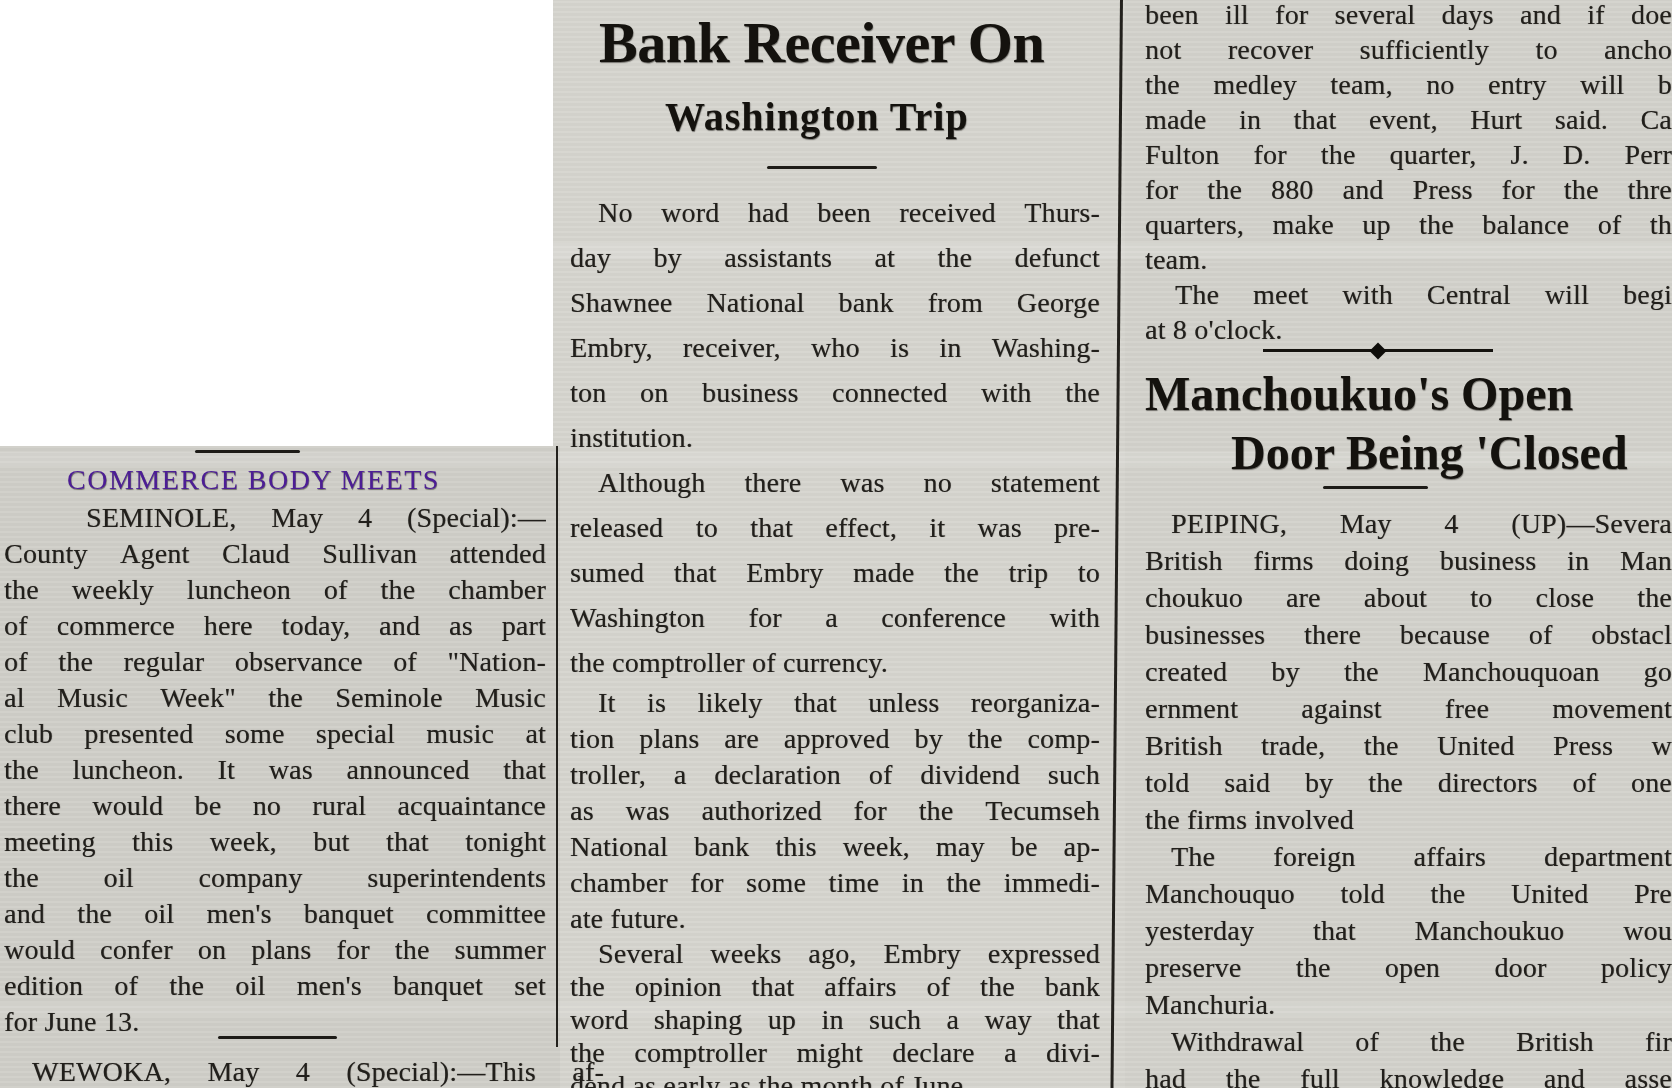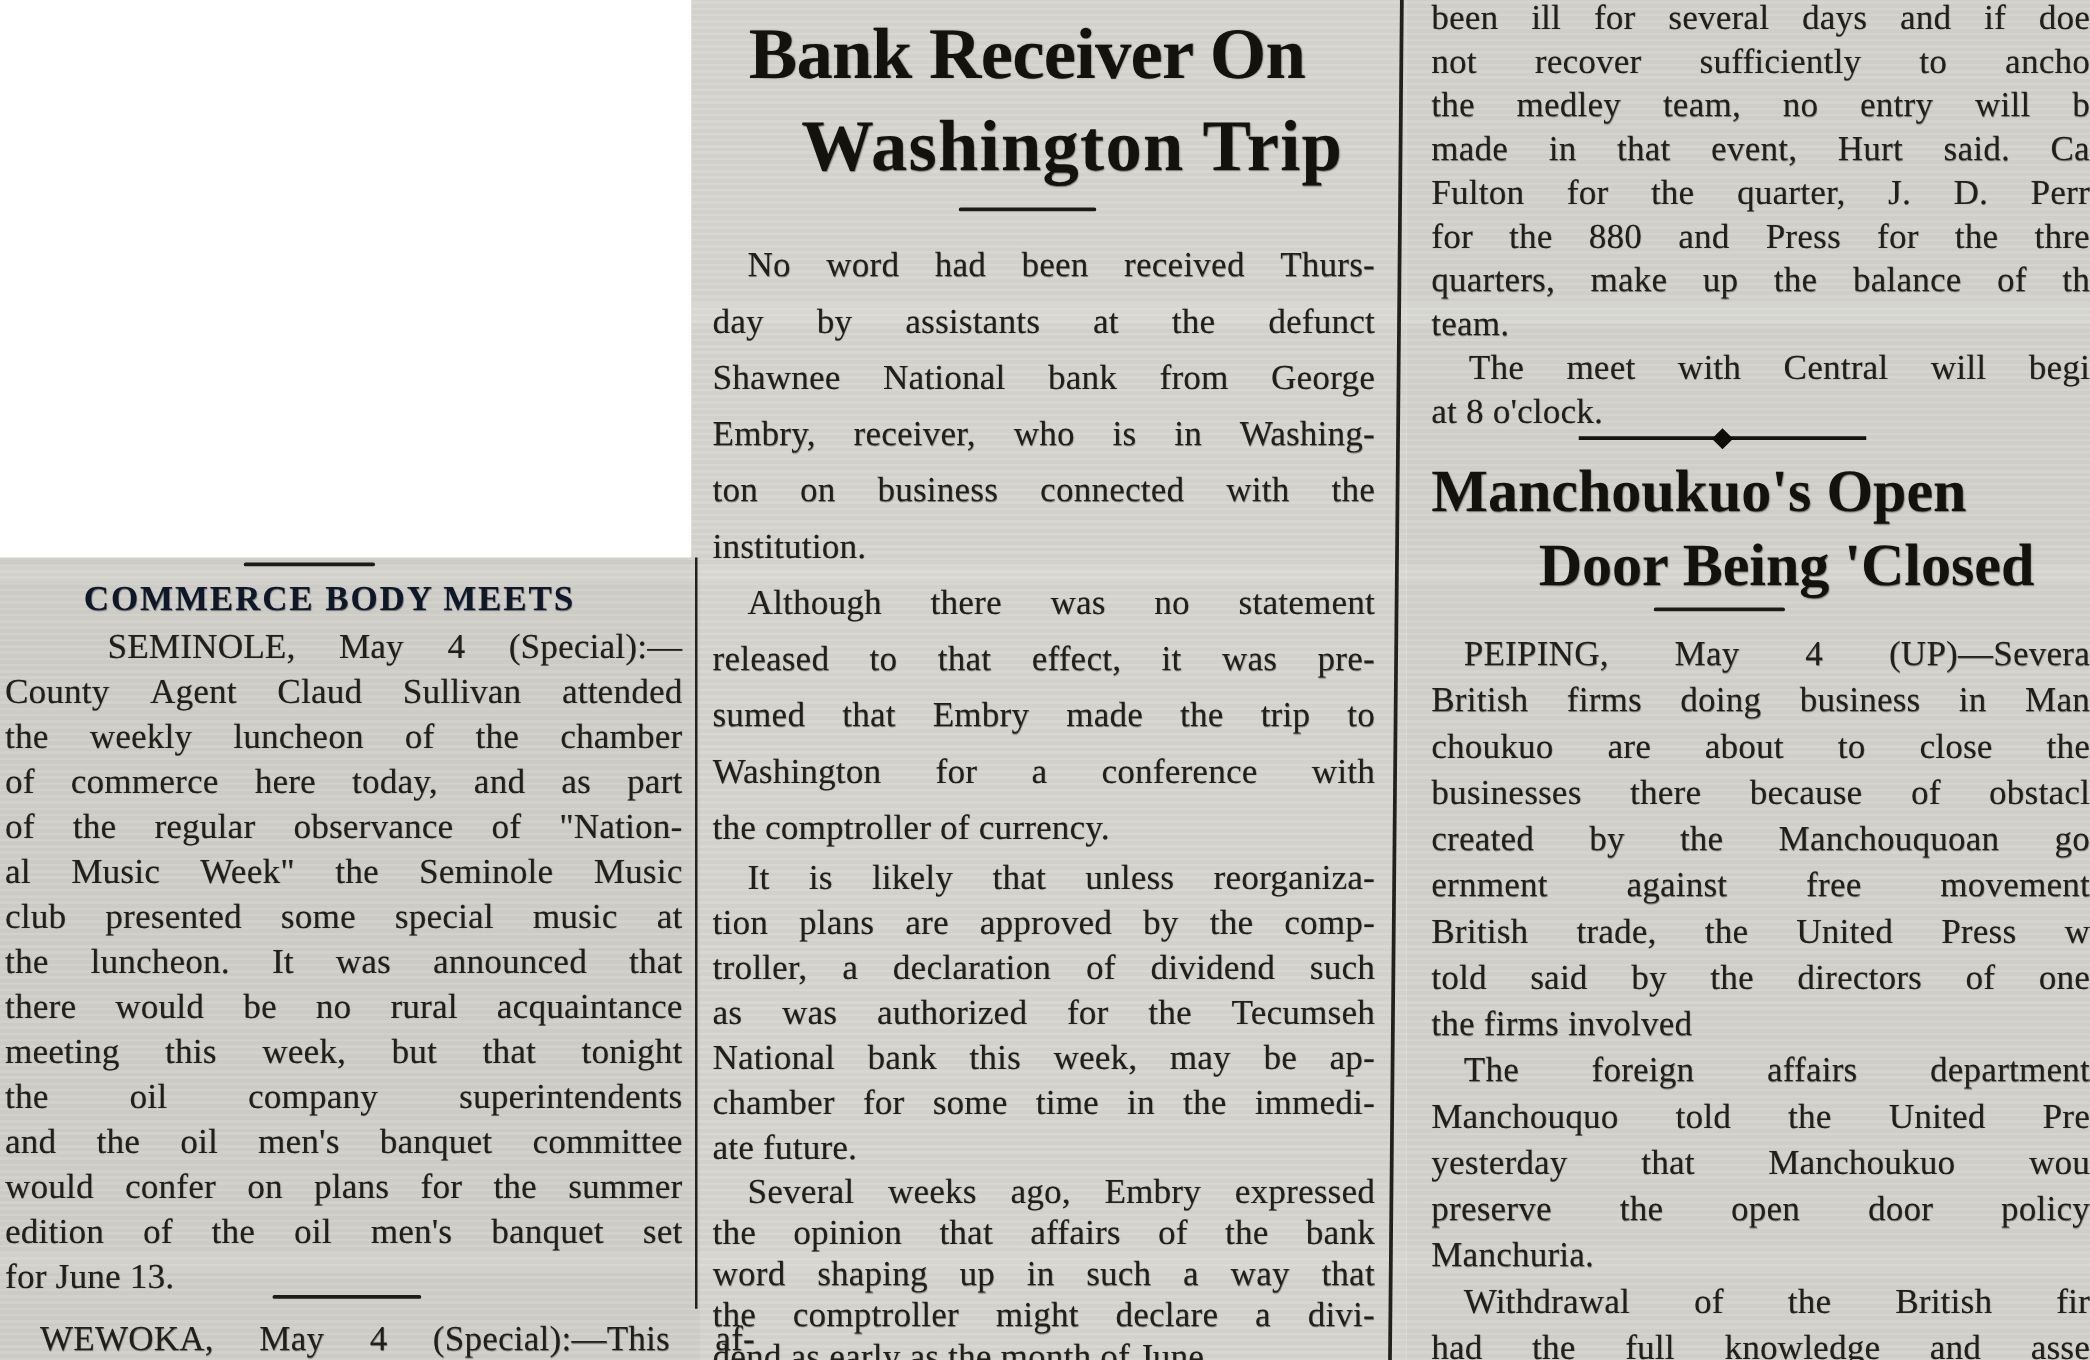--- a/index.html
+++ b/index.html
@@ -53,30 +53,30 @@
     white-space:nowrap;overflow:hidden;
     font-size:28px;letter-spacing:.2px;
     text-shadow:.4px .4px .7px rgba(33,30,25,.55);
   }
   .line.just{display:flex;justify-content:space-between;}
   .line.first{padding-left:var(--ind,28px);}
   .para{margin:0;}
   
   .mid-headline{left:599px;top:6px;width:552px;font-weight:700;color:#14120e;z-index:6;}
   .mid-headline .hl{font-size:58px;line-height:74px;letter-spacing:-0.5px;white-space:nowrap;text-shadow:.5px .5px 1px rgba(20,18,14,.5);}
-  .mid-headline .hl2{font-size:58px;letter-spacing:1px;margin-left:42px;}
+  .mid-headline .hl2{font-size:40px;letter-spacing:1px;margin-left:66px;}
   .mid-body{left:570px;top:190px;width:530px;}
   .mid-body .para:nth-child(1){--lh:45px;}
   .mid-body .para:nth-child(2){--lh:45px;}
   .mid-body .para:nth-child(3){--lh:36px;}
   .mid-body .para:nth-child(4){--lh:33px;}
   .rule-mid-head{left:767px;top:166px;width:110px;}
   
   .rule-left-top{left:195px;top:450px;width:105px;}
-  .left-heading{left:67px;top:464px;width:480px;font-size:28px;font-weight:700;letter-spacing:1.5px;color:#0f172a;white-space:nowrap;text-shadow:.5px .5px .8px rgba(20,18,14,.5);z-index:6;}
+  .left-heading{left:67px;top:464px;width:480px;font-size:28px;font-weight:400;letter-spacing:1.5px;color:#4c1d95;white-space:nowrap;text-shadow:.5px .5px .8px rgba(20,18,14,.5);z-index:6;}
   .left-body{left:4px;top:500px;width:542px;--lh:36px;--ind:82px;}
   .rule-left-bottom{left:218px;top:1036px;width:119px;}
   .left-cont{left:4px;top:1054px;width:600px;--lh:36px;--ind:28px;}
   
   .right-top{left:1145px;top:-3px;width:527px;--lh:35px;--ind:30px;}
   .right-headline{left:1145px;top:364px;width:560px;font-weight:700;color:#14120e;z-index:6;}
   .right-headline .hl{font-size:48px;line-height:59px;letter-spacing:0;white-space:nowrap;text-shadow:.5px .5px 1px rgba(20,18,14,.5);}
   .right-headline .hl2{margin-left:86px;}
   .rule-right-head{left:1323px;top:486px;width:105px;}
   .right-divider{left:1263px;top:344px;width:230px;height:13px;}

